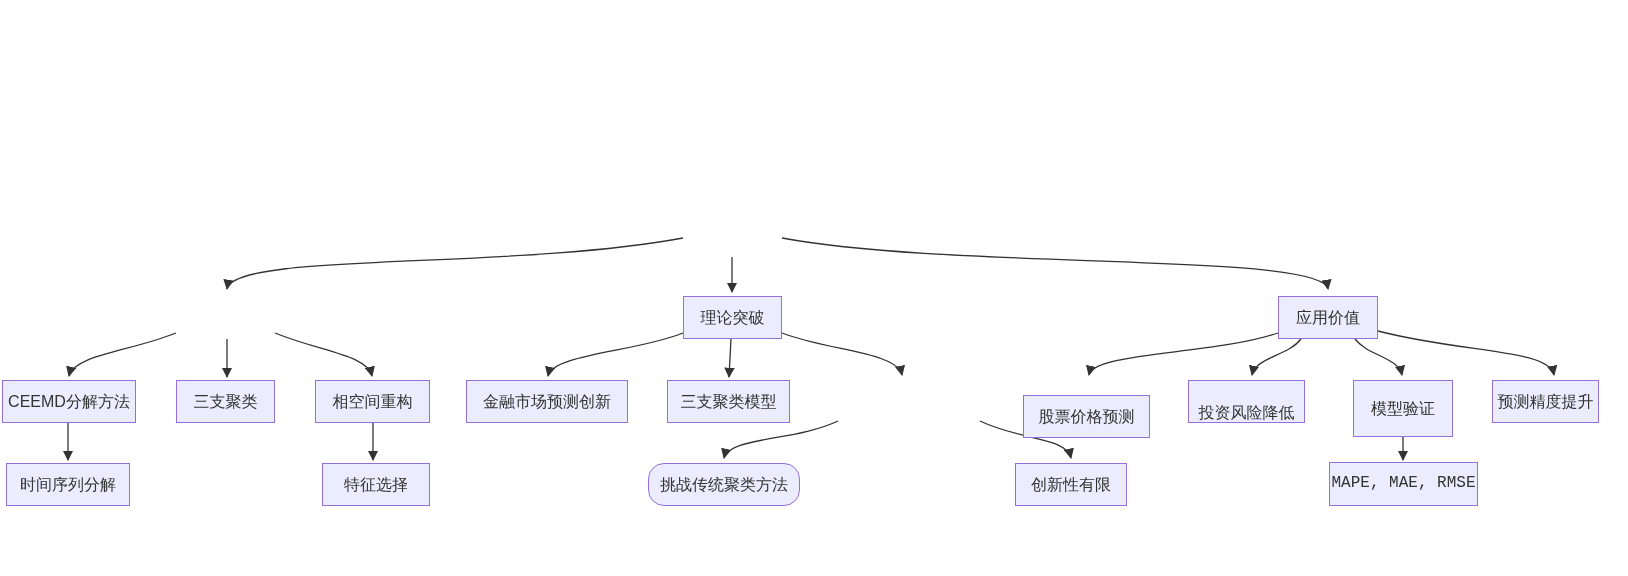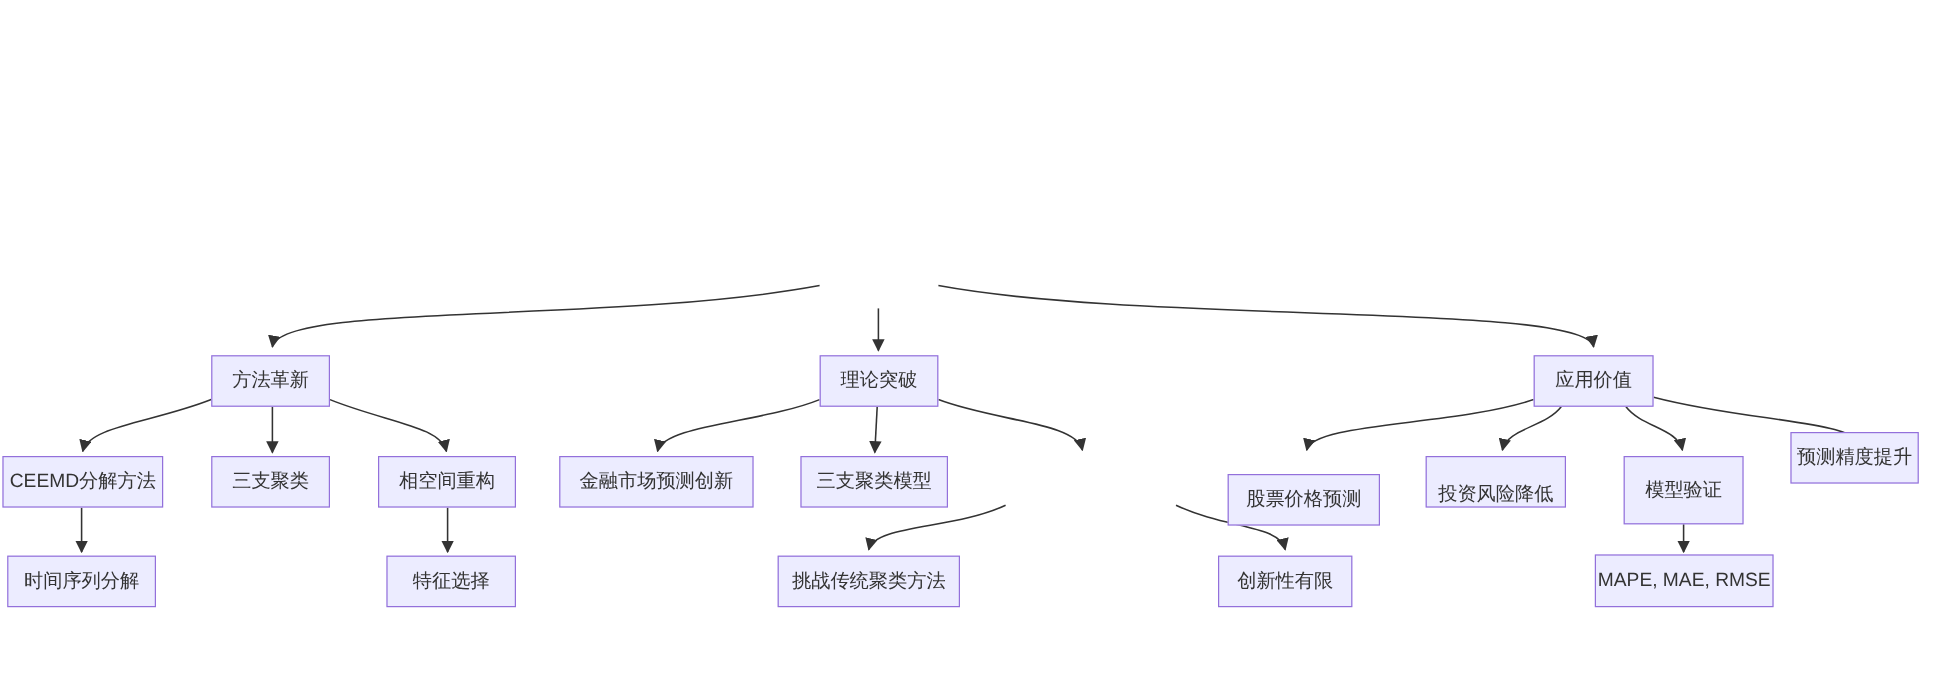--- a/index.html
+++ b/index.html
@@ -61,23 +61,20 @@
     <path class="edge" marker-end="url(#arrow)" d="M 1355 339 C 1368 356, 1398 357, 1402 375"></path>
     <path class="edge" marker-end="url(#arrow)" d="M 1378 331 C 1462 353, 1549 349, 1554 375"></path>
     <path class="edge" marker-end="url(#arrow)" d="M 68 423 L 68 460"></path>
     <path class="edge" marker-end="url(#arrow)" d="M 373 423 L 373 460"></path>
     <path class="edge" marker-end="url(#arrow)" d="M 838 421 C 796 441, 729 437, 724 458"></path>
     <path class="edge" marker-end="url(#arrow)" d="M 980 421 C 1022 441, 1066 437, 1071 458"></path>
     <path class="edge" marker-end="url(#arrow)" d="M 1403 423 L 1403 460"></path>
   </svg>
 
 
-  <div class="node" style="left:176px; top:296px; width:99px; height:43px;">
-    <span>方法革新</span>
-  </div>
   <div class="node" style="left:683px; top:296px; width:99px; height:43px;">
     <span>理论突破</span>
   </div>
   <div class="node" style="left:1278px; top:296px; width:100px; height:43px;">
     <span>应用价值</span>
   </div>
 
   <div class="node" style="left:2px; top:380px; width:134px; height:43px;">
     <span>CEEMD分解方法</span>
   </div>
@@ -95,33 +92,33 @@
   </div>
   <div class="node" style="left:1023px; top:395px; width:127px; height:43px;">
     <span>股票价格预测</span>
   </div>
   <div class="node" style="left:1188px; top:380px; width:117px; height:43px;align-items:flex-end;">
     <span>投资风险降低</span>
   </div>
   <div class="node" style="left:1353px; top:380px; width:100px; height:57px;">
     <span>模型验证</span>
   </div>
-  <div class="node" style="left:1492px; top:360px; width:107px; height:43px;">
+  <div class="node" style="left:1492px; top:380px; width:107px; height:43px;">
     <span>预测精度提升</span>
   </div>
 
   <div class="node" style="left:6px; top:463px; width:124px; height:43px;">
     <span>时间序列分解</span>
   </div>
   <div class="node" style="left:322px; top:463px; width:108px; height:43px;">
     <span>特征选择</span>
   </div>
-  <div class="node" style="left:648px; top:463px; width:152px; height:43px;">
+  <div class="node" style="left:648px; top:463px; width:152px; height:43px;border-radius:16px;">
     <span>挑战传统聚类方法</span>
   </div>
   <div class="node" style="left:1015px; top:463px; width:112px; height:43px;">
     <span>创新性有限</span>
   </div>
-  <div class="node" style="left:1329px; top:462px; width:149px; height:44px;">
+  <div class="node" style="left:1329px; top:462px; width:149px; height:44px;font-family:Liberation Mono, monospace;">
     <span>MAPE, MAE, RMSE</span>
   </div>
 
 </div>
 
 </body></html>

